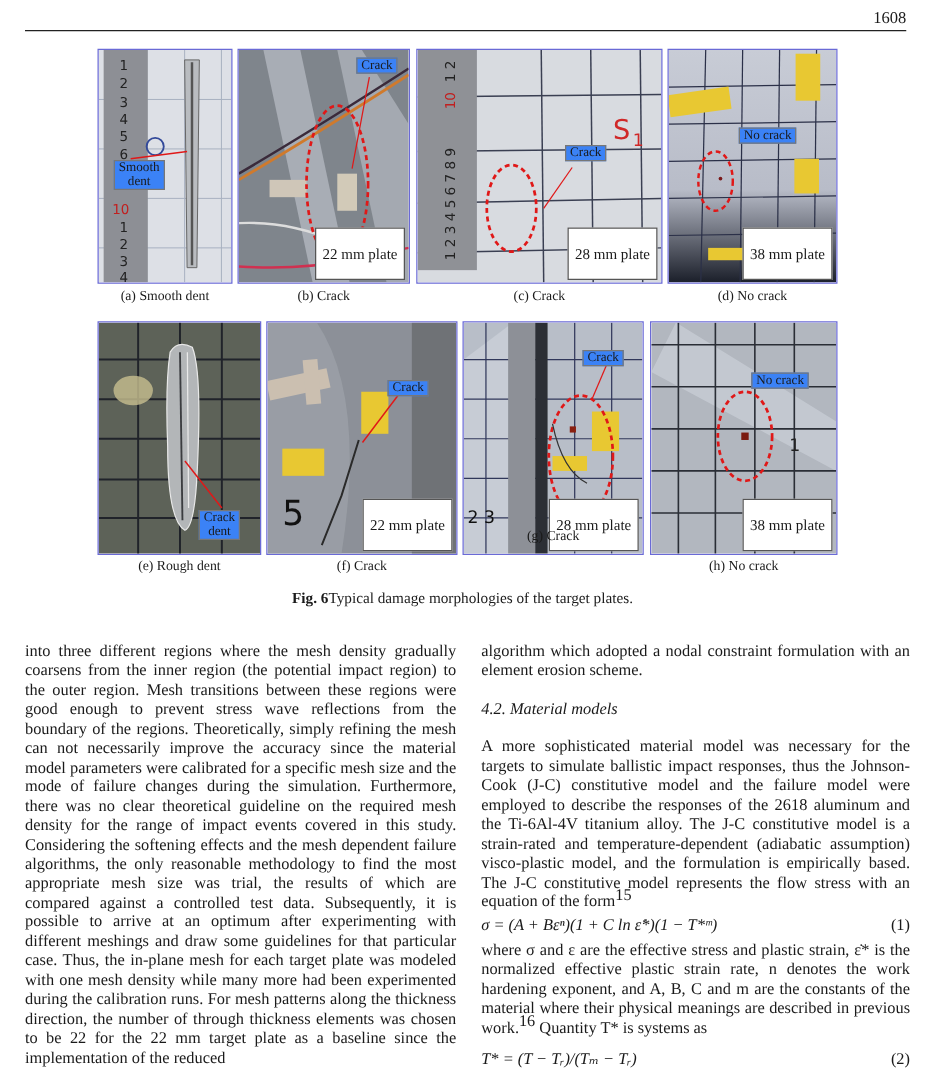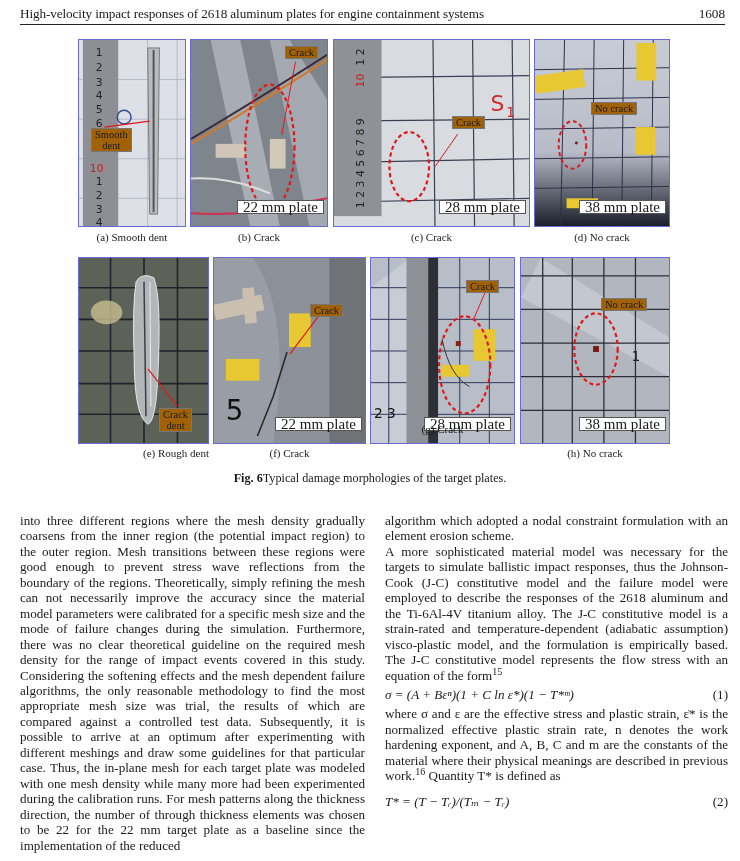--- a/index.html
+++ b/index.html
@@ -5,44 +5,43 @@
   html, body { margin: 0; padding: 0; background: #ffffff; }
   body { width: 740px; height: 861px; position: relative; overflow: hidden;
          font-family: "Liberation Serif", "DejaVu Serif", serif; color: #1a1a1a; }
   .running-head { position: absolute; left: 20px; top: 5px; width: 705px; height: 19px;
                   border-bottom: 1px solid #222; font-size: 13.2px; line-height: 18px; }
   .running-head .title { position: absolute; left: 0; top: 0; letter-spacing: -0.1px; }
   .running-head .pageno { position: absolute; right: 0; top: 0; }
 
   .panel { position: absolute; border: 1px solid #6a6ad6; overflow: hidden; box-sizing: border-box; }
   .panel svg { display: block; width: 100%; height: 100%; }
-  .plate-label { position: absolute; right: 3px; bottom: 12px; background: #fff; border: 1px solid #555;
-                 font-size: 15px; line-height: 12px; padding: 0 5px; white-space: nowrap; }
-  .callout { position: absolute; background: #a16207; border: 1px solid #777; font-size: 10.5px; line-height: 11px;
+  .plate-label { position: absolute; right: 3px; bottom: 2px; background: #fff; border: 1px solid #555;
+                 font-size: 12px; line-height: 12px; padding: 14px 5px; white-space: nowrap; }
+  .callout { position: absolute; background: #3b82f6; border: 1px solid #777; font-size: 10.5px; line-height: 11px;
              padding: 0 3px; text-align: center; white-space: nowrap; }
   .subcap { position: absolute; font-size: 11px; text-align: center; white-space: nowrap; }
 
   .fig-caption { position: absolute; left: 0; width: 740px; top: 471px; text-align: center; font-size: 12.2px; }
   .fig-caption .fig-num { font-weight: bold; margin-right: 0; }
 
   .col { position: absolute; top: 513px; font-size: 13.1px; line-height: 15.45px; text-align: justify; }
   .col.left { left: 20px; width: 345px; }
   .col.right { left: 385px; width: 343px; }
   .col p { margin: 0; }
   .col p.last { text-align-last: left; }
   .heading-sub { font-style: italic; margin: 15px 0 15px 0 !important; }
   .eq { display: flex; justify-content: space-between; margin: 4px 0 4px 0; font-style: italic; }
   .eq .num { font-style: normal; }
-  sup { font-size: 10px; line-height: 0; vertical-align: 5px; }
+  sup { font-size: 13px; line-height: 0; vertical-align: 5px; }
 </style>
 </head>
 <body>
 
 <div class="running-head">
-  <span class="title">High-velocity impact responses of 2618 aluminum plates for engine containment systems</span>
   <span class="pageno">1608</span>
 </div>
 
 <div class="panel" style="left:78px;top:39px;width:108px;height:188px;">
   <svg viewBox="0 0 108 188" preserveAspectRatio="none">
     <rect width="108" height="188" fill="#dde0e6"></rect>
     <g stroke="#a8b0c0" stroke-width="0.8">
       <line x1="0" y1="40" x2="108" y2="40"></line>
         <line x1="0" y1="80" x2="108" y2="80"></line>
       <line x1="0" y1="120" x2="108" y2="120"></line>
@@ -173,21 +172,21 @@
     <path d="M58 24 Q64 14 76 20 Q84 40 80 120 Q78 165 70 168 Q56 160 56 100 Q54 50 58 24 Z" fill="#b3b6b8" stroke="#e8e8e8" stroke-width="1"></path>
     <path d="M66 24 L68 160" stroke="#3b3d40" stroke-width="1.5"></path>
     <path d="M72 24 L73 150" stroke="#eaeaea" stroke-width="1"></path>
     <line x1="70" y1="112" x2="100" y2="150" stroke="#e01818" stroke-width="1.2"></line>
   </svg>
   <div class="callout" style="left:80px;top:150px;">
     <span>Crack</span><br>
     <span>dent</span>
   </div>
 </div>
-<div class="subcap" style="left:78px;top:447px;width:131px;text-align:right;">(e) Rough dent</div>
+<div class="subcap" style="left:78px;top:447px;width:131px;">(e) Rough dent</div>
 
 <div class="panel" style="left:213px;top:257px;width:153px;height:187px;">
   <svg viewBox="0 0 153 187" preserveAspectRatio="none">
     <rect width="153" height="187" fill="#8c9098"></rect>
     <path d="M40 0 Q80 60 60 187 L0 187 L0 0 Z" fill="#a2a7ae" opacity="0.6"></path>
     <rect x="117" y="0" width="36" height="187" fill="#6f7276"></rect>
     <rect x="0" y="42" width="50" height="16" fill="#cbbfb0" transform="rotate(-12 25 50)"></rect>
     <rect x="30" y="30" width="12" height="36" fill="#cbbfb0" transform="rotate(-5 36 48)"></rect>
     <rect x="12" y="102" width="34" height="22" fill="#e8c832"></rect>
     <rect x="76" y="56" width="22" height="34" fill="#e8c832"></rect>
@@ -256,23 +255,24 @@
 <div class="fig-caption">
   <span class="fig-num">Fig. 6</span><span>Typical damage morphologies of the target plates.</span>
 </div>
 
 <div class="col left">
   <p class="last">into three different regions where the mesh density gradually coarsens from the inner region (the potential impact region) to the outer region. Mesh transitions between these regions were good enough to prevent stress wave reflections from the boundary of the regions. Theoretically, simply refining the mesh can not necessarily improve the accuracy since the material model parameters were calibrated for a specific mesh size and the mode of failure changes during the simulation. Furthermore, there was no clear theoretical guideline on the required mesh density for the range of impact events covered in this study. Considering the softening effects and the mesh dependent failure algorithms, the only reasonable methodology to find the most appropriate mesh size was trial, the results of which are compared against a controlled test data. Subsequently, it is possible to arrive at an optimum after experimenting with different meshings and draw some guidelines for that particular case. Thus, the in-plane mesh for each target plate was modeled with one mesh density while many more had been experimented during the calibration runs. For mesh patterns along the thickness direction, the number of through thickness elements was chosen to be 22 for the 22 mm target plate as a baseline since the implementation of the reduced</p>
 </div>
 
 <div class="col right">
   <p class="last">algorithm which adopted a nodal constraint formulation with an element erosion scheme.</p>
+  <p class="heading-sub">4.2. Material models</p>
   <p class="last"><span>A more sophisticated material model was necessary for the targets to simulate ballistic impact responses, thus the Johnson-Cook (J-C) constitutive model and the failure model were employed to describe the responses of the 2618 aluminum and the Ti-6Al-4V titanium alloy. The J-C constitutive model is a strain-rated and temperature-dependent (adiabatic assumption) visco-plastic model, and the formulation is empirically based. The J-C constitutive model represents the flow stress with an equation of the form</span><sup>15</sup></p>
   <div class="eq">
     <span>σ = (A + Bεⁿ)(1 + C ln ε̇*)(1 − T*ᵐ)</span>
     <span class="num">(1)</span>
   </div>
-  <p class="last"><span>where σ and ε are the effective stress and plastic strain, ε̇* is the normalized effective plastic strain rate, n denotes the work hardening exponent, and A, B, C and m are the constants of the material where their physical meanings are described in previous work.</span><sup>16</sup><span> Quantity T* is defined as</span></p>
+  <p class="last"><span>where σ and ε are the effective stress and plastic strain, ε̇* is the normalized effective plastic strain rate, n denotes the work hardening exponent, and A, B, C and m are the constants of the material where their physical meanings are described in previous work.</span><sup>16</sup><span> Quantity T* is systems as</span></p>
   <div class="eq" style="margin-top:10px;gap:23px;">
     <span>T* = (T − Tᵣ)/(Tₘ − Tᵣ)</span>
     <span class="num">(2)</span>
   </div>
 </div>
 
 </body></html>

